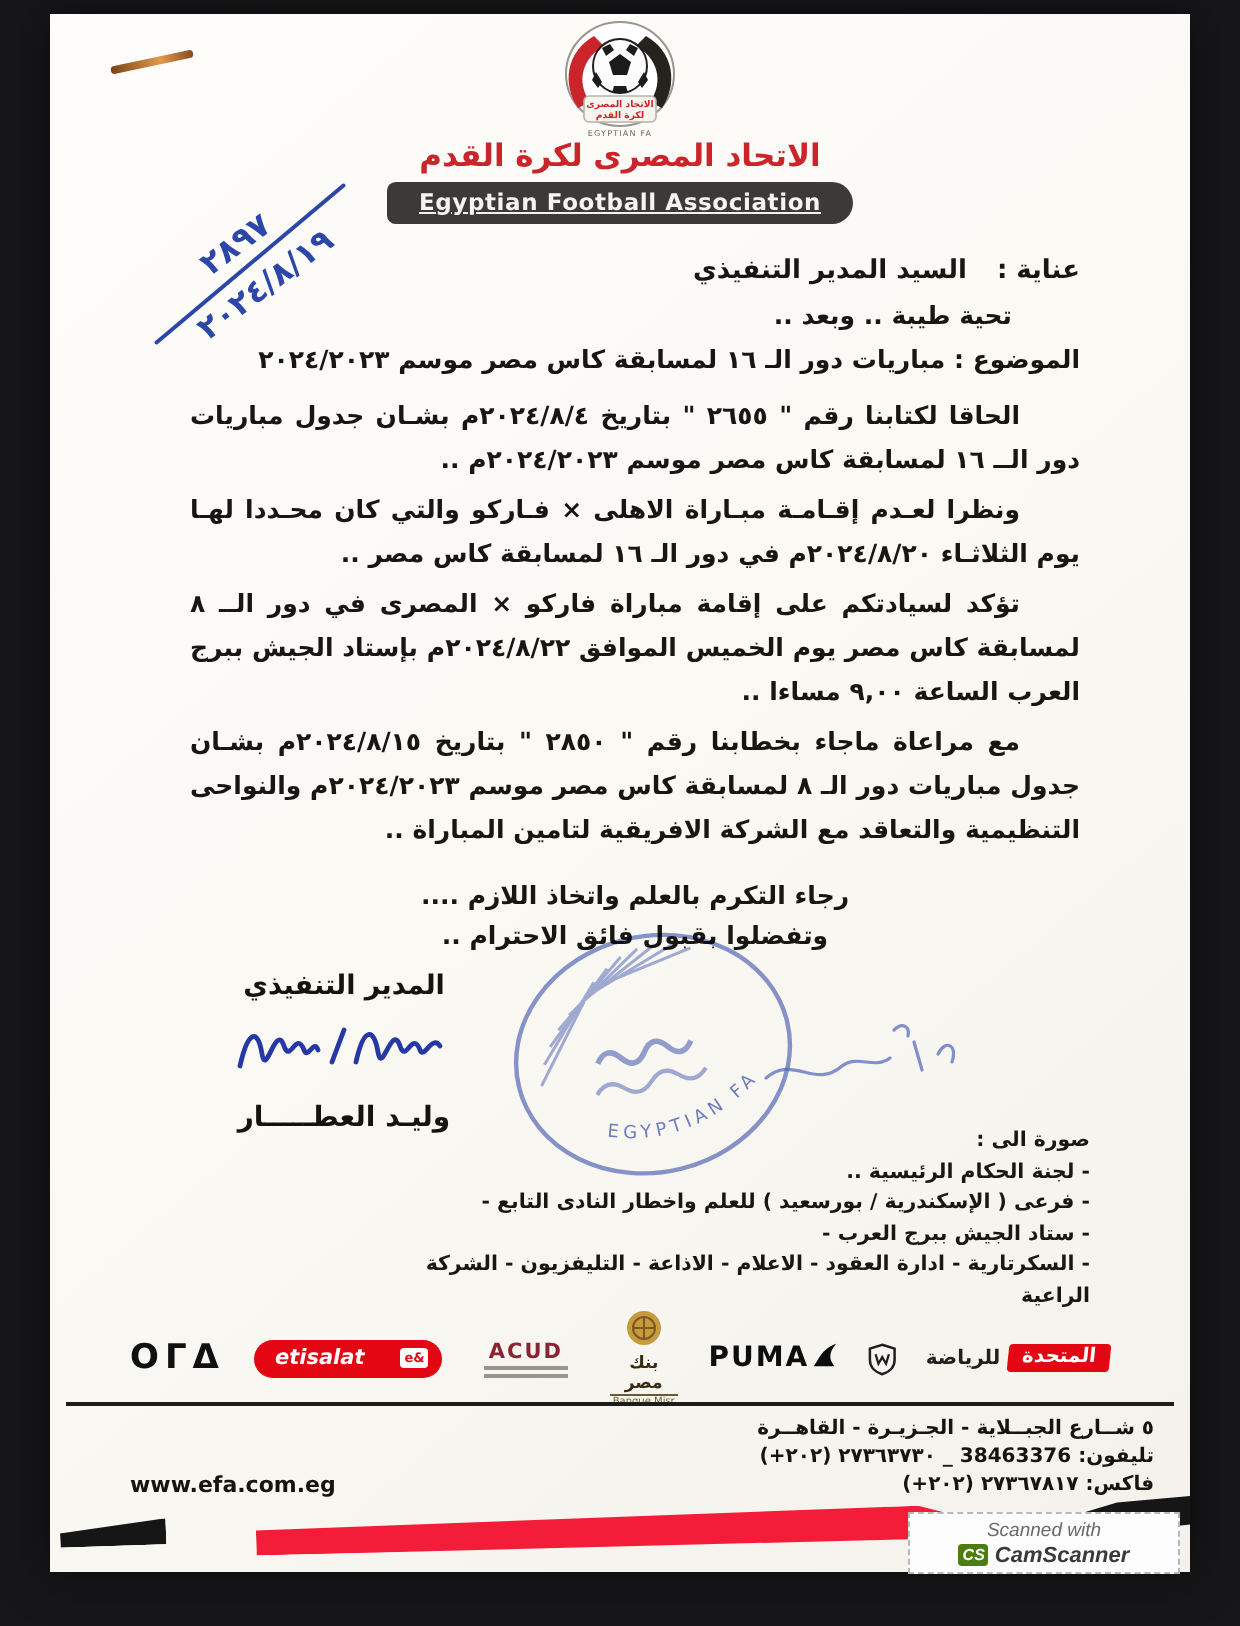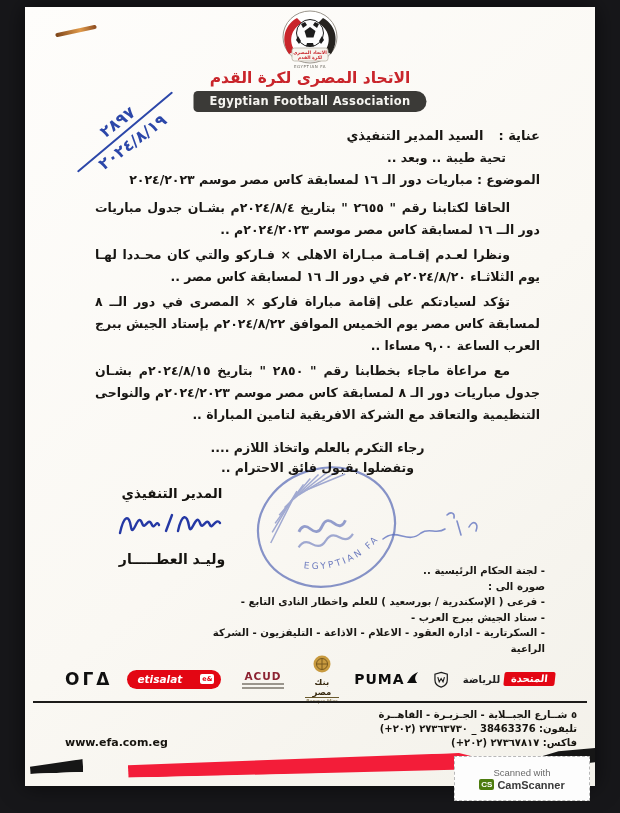--- a/index.html
+++ b/index.html
@@ -12,21 +12,21 @@
   }
   
   .pen-mark { position:absolute; left:30px; top:22px; width:42px; height:4px; border-radius:3px;
     background:linear-gradient(90deg,#7a4218,#e09a4a 60%,#8a4a1f); transform:rotate(-12deg); }
   
   .crest { position:absolute; left:250px; top:3px; }
   .org-ar { position:absolute; top:62px; width:100%; text-align:center;
     color:#c9252b; font-weight:bold; font-size:15.5px; direction:rtl; }
   .org-en-badge { position:absolute; top:84px; left:50%; transform:translateX(-50%);
     background:#3b3a37; color:#f5f4f0; font-weight:bold; font-size:11.5px;
-    padding:3px 16px 4px; border-radius:5px 12px 12px 5px; letter-spacing:.3px; }
+    padding:3px 16px 4px; border-radius:5px 12px 12px 5px; letter-spacing:.3px;text-decoration:underline; }
   
   .hand-ref { position:absolute; left:34px; top:102px; width:132px; text-align:center;
     transform:rotate(-37deg); color:#2c47a9; font-size:16px; font-weight:bold; line-height:21px; }
   .hand-ref .bar { height:2px; background:#2c47a9; margin:1px 4px; transform:rotate(-3deg); border-radius:2px; }
   
   .letter { position:absolute; right:55px; left:70px; top:121px; direction:rtl; text-align:right; color:#181613; }
   .meta-line { font-size:13px; font-weight:bold; margin-bottom:7px; }
   .meta-line .lbl { display:inline-block; min-width:52px; }
   .greeting { font-size:12.5px; font-weight:bold; margin:2px 34px 7px 0; }
   .subject { font-size:12.5px; font-weight:bold; margin-bottom:10px; }
@@ -72,24 +72,24 @@
   .website { align-self:flex-end; font-size:11px; font-weight:bold; color:#16140f; margin:0 0 1px 8px; }
   .addr-ar { direction:rtl; text-align:right; font-size:10px; font-weight:bold; color:#16140f; line-height:14px; }
   
   .stripe-black-left { position:absolute; left:5px; top:753px; width:53px; height:13px; background:#161616;
     clip-path:polygon(0 45%, 100% 0, 100% 100%, 0 100%); transform:rotate(-2deg); }
   .stripe-red { position:absolute; left:103px; top:749px; width:364px; height:18px; background:#f31d39;
     clip-path:polygon(0 30%, 91% 0, 100% 50%, 95% 92%, 0 100%); transform:rotate(-1.2deg); }
   .stripe-black-right { position:absolute; right:0; top:741px; width:76px; height:23px; background:#161616;
     clip-path:polygon(0 92%, 18% 48%, 52% 14%, 100% 0, 100% 62%, 46% 82%, 14% 100%); }
   
-  .cam-badge { position:absolute; right:5px; top:749px; width:136px; height:45px;
+  .cam-badge { position:absolute; right:5px; top:749px; width:136px; height:31px;
     border:1px dashed #b8b8b8; background:#fdfdfd; display:flex; flex-direction:column;
     align-items:center; justify-content:center; gap:1px;
-    font-family:"Liberation Sans","DejaVu Sans",sans-serif; }
+    font-family:"Liberation Sans","DejaVu Sans",sans-serif;font-style:italic; }
   .cam-badge .l1 { font-size:9.5px; color:#6a6a6a; }
   .cam-badge .row { display:flex; align-items:center; gap:3px; }
   .cam-badge .cs { background:#4d7c0f; color:#fff; font-weight:bold; font-size:8px;
     border-radius:2px; padding:1px 2px; }
   .cam-badge .nm { font-size:11px; font-weight:bold; color:#3a3a3a; }
 </style>
 </head>
 <body>
 
 <div class="screen">
@@ -184,22 +184,22 @@
         <g fill="none" stroke="#5468bc" stroke-width="1.6" opacity="0.85" stroke-linecap="round">
           <path d="M6,36 C20,24 30,42 44,30 C52,24 60,32 68,26"></path>
           <path d="M80,18 L84,32"></path>
           <path d="M92,24 C96,16 102,20 99,28"></path>
           <path d="M70,12 C74,8 78,10 77,15"></path>
         </g>
       </svg>
     </div>
 
     <div class="cc">
+      <div>صورة الى :</div>
       <div>- لجنة الحكام الرئيسية ..</div>
-      <div>صورة الى :</div>
       <div>- فرعى ( الإسكندرية / بورسعيد )  للعلم واخطار النادى التابع  -</div>
       <div>- ستاد الجيش ببرج العرب -</div>
       <div>- السكرتارية - ادارة العقود - الاعلام - الاذاعة - التليفزيون - الشركة الراعية</div>
     </div>
 
     <div class="sponsors">
       <span class="sp-ora">OΓΔ</span>
       <span class="sp-etisalat">
         <span>etisalat</span>
         <span class="emark">e&amp;</span>

